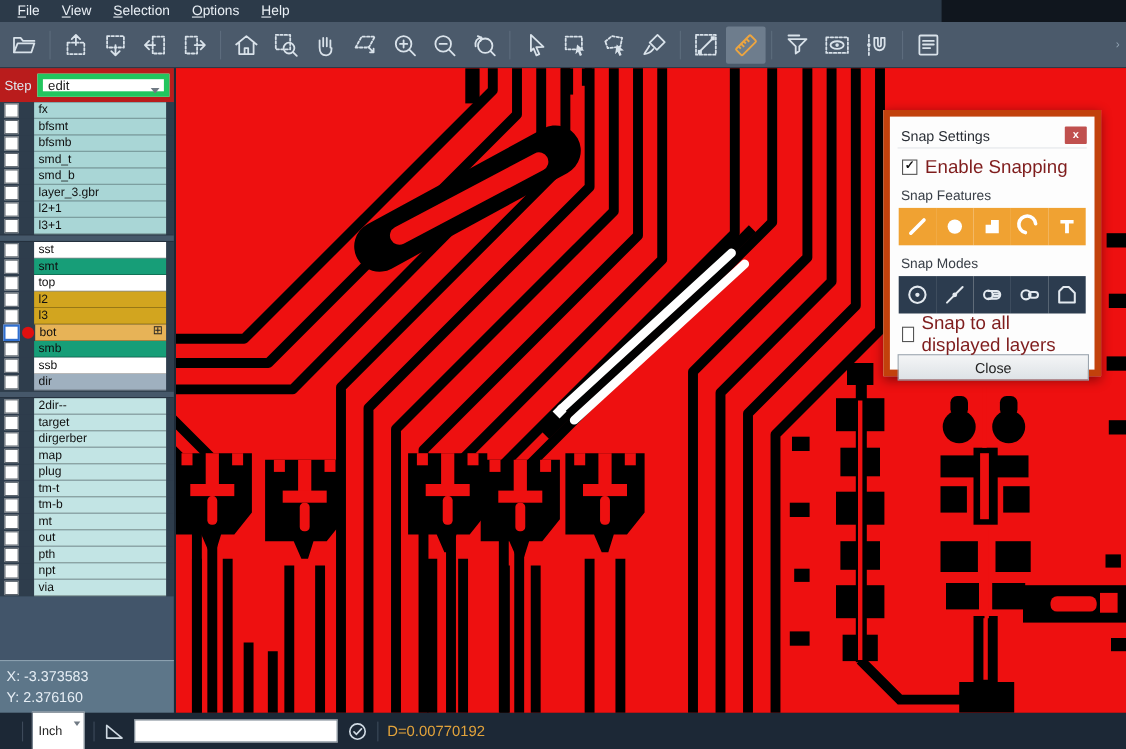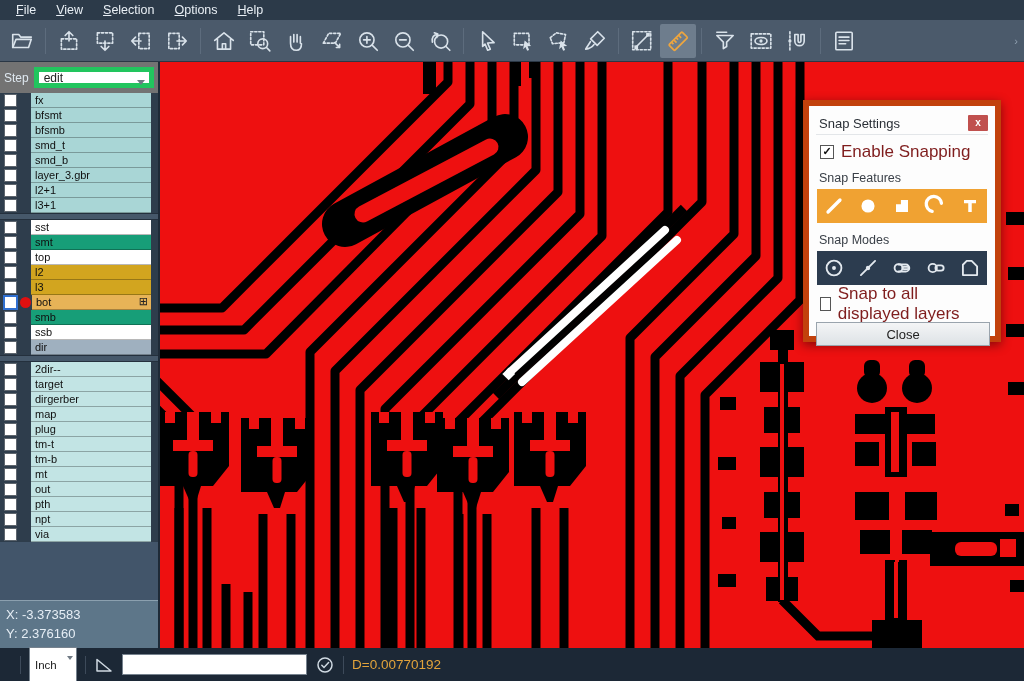--- a/index.html
+++ b/index.html
@@ -1,36 +1,36 @@
 <!DOCTYPE html>
 <html style="--menubar_bg: #2c3a49; --toolbar_bg: #4b5a6b; --copper: #ee1010; --clearance: #000000; --selection: #ffffff; --snap_feature_bg: #f0a232; --snap_mode_bg: #2c3c4f; --readout: #e2a33b;"><head>
 <meta charset="utf-8">
 <style>
   html,body{margin:0;padding:0;background:#10161e;}
   body{width:1024px;height:681px;position:relative;overflow:hidden;
        font-family:"Liberation Sans",sans-serif;-webkit-font-smoothing:antialiased;}
   
-  .menubar{position:absolute;left:0;top:0;width:1024px;height:20px;background:var(--menubar_bg);
+  .menubar{position:absolute;left:0;top:0;width:856px;height:20px;background:var(--menubar_bg);
            display:flex;align-items:center;padding-left:6px;box-sizing:border-box;}
   .mi{color:#e9eff5;font-size:12.5px;padding:2px 10px;cursor:default;}
   .mi::first-letter{text-decoration:underline;}
   
   .toolbar{position:absolute;left:0;top:20px;width:1024px;height:42px;background:var(--toolbar_bg);
            display:flex;align-items:center;padding-left:4px;box-sizing:border-box;border-bottom:1px solid #2a3745;}
   .tbtn{width:36px;height:34px;display:flex;align-items:center;justify-content:center;border-radius:2px;}
   .tbtn.active{background:#6e7d8d;}
   .tbtn svg{width:24px;height:24px;}
   .tsep{width:1px;height:26px;background:#5d6c7d;margin:0 5px;}
   .ticon{stroke:#d9e2ea;stroke-width:1.5;fill:none;stroke-linecap:round;stroke-linejoin:round;}
   .tfill{fill:#d9e2ea;stroke:none;}
   .dash{stroke-dasharray:2 1.7;}
   .tb-overflow{margin-left:auto;margin-right:6px;color:#8fa0b0;font-size:11px;}
   
   .sidebar{position:absolute;left:0;top:62px;width:160px;height:586px;background:#42556a;box-sizing:border-box;border-right:2px solid #1e2a37;}
-  .stepRow{height:31px;background:#737373;display:flex;align-items:center;padding:0 4px;box-sizing:border-box;}
+  .stepRow{height:31px;background:#b91c1c;display:flex;align-items:center;padding:0 4px;box-sizing:border-box;}
   .stepLbl{color:#dfe8f0;font-size:12px;margin-right:5px;}
   .stepBox{flex:1;height:21px;background:#fff;border:5px solid #22c55e;display:flex;align-items:center;
            font-size:12px;color:#222;padding-left:5px;box-sizing:border-box;position:relative;}
   .stepBox .chev{position:absolute;right:4px;top:8px;width:0;height:0;border-left:4px solid transparent;
            border-right:4px solid transparent;border-top:5px solid #707a84;}
   .layers{background:#2e3d4c;}
   .lrow{display:flex;align-items:stretch;height:15px;background:#2e3d4c;}
   .lcb{width:11px;height:11px;background:#fff;border:1.5px solid #5d656d;margin:1px 0 0 4px;box-sizing:content-box;}
   .lcb.sel{border:2px solid #2f6fd0;margin:0 0 0 3px;}
   .lind{width:14px;display:flex;align-items:center;justify-content:center;}

